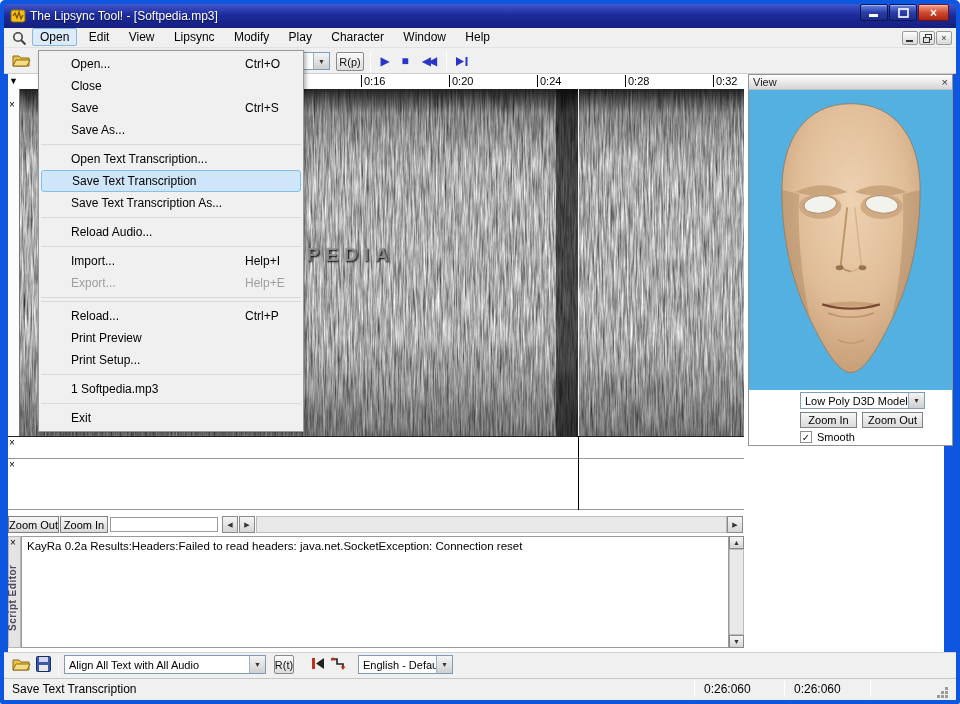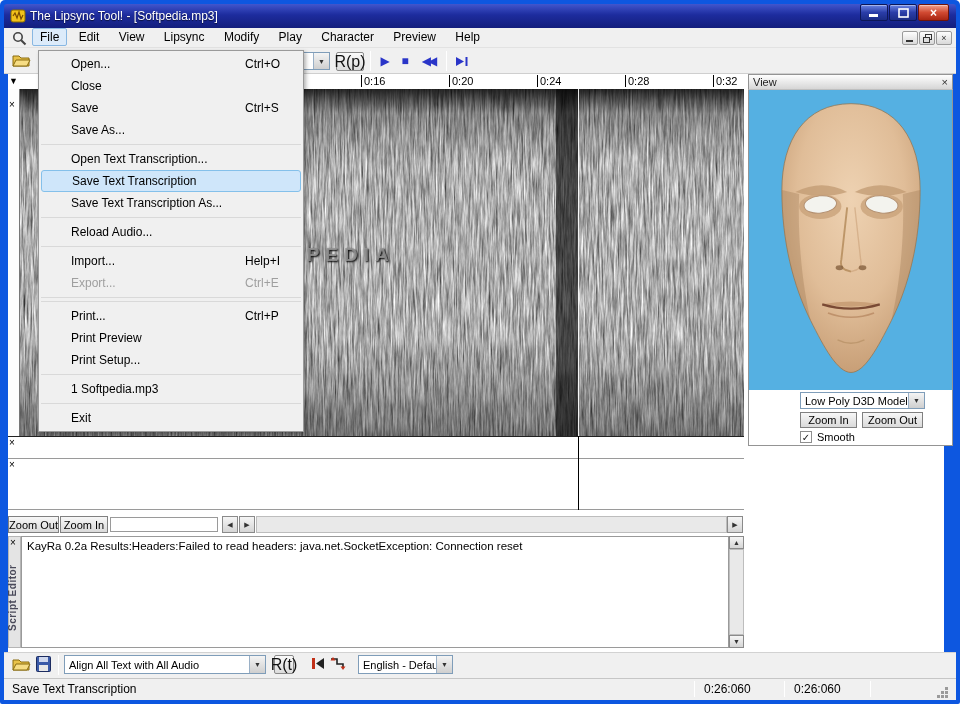--- a/index.html
+++ b/index.html
@@ -12,21 +12,21 @@
 .cap-btn{position:absolute;top:4px;height:17px;border-radius:2px;border:1px solid #0d1758;display:flex;align-items:center;justify-content:center;background:linear-gradient(180deg,#6b85e4,#2a3da8 50%,#1b2c86);box-shadow:inset 0 1px 0 rgba(255,255,255,.4)}
 .cap-close{background:linear-gradient(180deg,#f0a18e,#d14a32 50%,#a82512);border-color:#6e140a;color:#fff;font-weight:bold}
 
 .menubar{left:4px;top:28px;width:952px;height:20px;background:#f0f0f0;border-bottom:1px solid #e2e2e2}
 .mb-item{display:inline-block;padding:2px 8px;height:18px;color:#000;cursor:default}
 .mb-item.active{background:#dcebfa;border:1px solid #88b7e2;border-radius:2px;padding:1px 7px}
 .mdi-btn{position:absolute;top:31px;width:16px;height:14px;background:linear-gradient(180deg,#fdfdfd,#d9d9d9);border:1px solid #9a9a9a;border-radius:2px;display:flex;align-items:center;justify-content:center;font-size:9px;color:#333}
 
 .toolbar{left:4px;top:48px;width:952px;height:26px;background:#f0f0f0;border-bottom:1px solid #cfcfcf}
 .tb-sep{position:absolute;width:1px;background:#c8c8c8;border-right:1px solid #fff}
-.tool-btn{position:absolute;height:19px;background:linear-gradient(180deg,#fafafa,#dcdcdc);border:1px solid #8a8a8a;border-radius:2px;font-size:16px;display:flex;align-items:center;justify-content:center;color:#111}
+.tool-btn{position:absolute;height:19px;background:linear-gradient(180deg,#fafafa,#dcdcdc);border:1px solid #8a8a8a;border-radius:2px;font-size:11px;display:flex;align-items:center;justify-content:center;color:#111}
 .glyph-btn{position:absolute;font-size:12px;color:#2a35c8;display:flex;align-items:center;justify-content:center;height:20px}
 
 .combo{position:absolute;background:#fff;border:1px solid #7f9db9;display:flex;align-items:center;font-size:11px;color:#000;overflow:hidden}
 .combo .val{flex:1;padding:0 4px;white-space:nowrap;overflow:hidden}
 .combo .arrow{width:16px;height:100%;background:linear-gradient(180deg,#f4f4f4,#cfcfcf);border-left:1px solid #9ab0c6;display:flex;align-items:center;justify-content:center;font-size:7px;color:#333}
 
 .menu-panel{left:38px;top:50px;width:266px;background:#f0f0f0;border:1px solid #9a9a9a;box-shadow:2px 2px 4px rgba(0,0,0,.3);padding:2px 0;z-index:50;font-size:12px}
 .menu-row{position:relative;height:22px;line-height:22px;padding-left:32px;color:#000;white-space:nowrap}
 .menu-row .mshort{position:absolute;left:206px;top:0}
 .menu-row.hl{background:#cfe6fa;border:1px solid #84c0ea;border-radius:3px;margin:0 2px;height:22px;line-height:20px;padding-left:30px}
@@ -86,28 +86,28 @@
   <div class="cap-btn cap-close" style="left:918px;width:31px">
     <span style="font-size:12px">×</span>
   </div>
 
   <div class="abs menubar"></div>
   <svg class="abs" style="left:12px;top:31px;z-index:2" width="15" height="15">
     <circle cx="6" cy="6" r="4.2" fill="none" stroke="#444" stroke-width="1.6"></circle>
     <line x1="9.2" y1="9.2" x2="13.5" y2="13.5" stroke="#444" stroke-width="2"></line>
   </svg>
   <div class="abs" style="left:32px;top:28px;z-index:2">
-    <span class="mb-item active">File</span>
+    <span class="mb-item active">Open</span>
     <span class="mb-item">Edit</span>
     <span class="mb-item">View</span>
     <span class="mb-item">Lipsync</span>
     <span class="mb-item">Modify</span>
     <span class="mb-item">Play</span>
     <span class="mb-item">Character</span>
-    <span class="mb-item">Preview</span>
+    <span class="mb-item">Window</span>
     <span class="mb-item">Help</span>
   </div>
   <div class="mdi-btn" style="left:902px">
     <svg width="8" height="8">
         <rect x="0" y="6" width="7" height="2" fill="#333"></rect>
       </svg>
   </div>
   <div class="mdi-btn" style="left:919px">
     <svg width="9" height="9">
       <rect x="2.5" y="0.5" width="6" height="5" fill="none" stroke="#333"></rect>
@@ -311,24 +311,24 @@
     <div class="menu-row"><span>Save</span><span class="mshort">Ctrl+S</span></div>
     <div class="menu-row"><span>Save As...</span></div>
     <div class="menu-sep"></div>
     <div class="menu-row"><span>Open Text Transcription...</span></div>
     <div class="menu-row hl"><span>Save Text Transcription</span></div>
     <div class="menu-row"><span>Save Text Transcription As...</span></div>
     <div class="menu-sep"></div>
     <div class="menu-row"><span>Reload Audio...</span></div>
     <div class="menu-sep"></div>
     <div class="menu-row"><span>Import...</span><span class="mshort">Help+I</span></div>
-    <div class="menu-row dis"><span>Export...</span><span class="mshort">Ctrl+E</span></div>
-    <div class="menu-sep"></div>
-    <div class="menu-sep"></div>
-    <div class="menu-row"><span>Print...</span><span class="mshort">Ctrl+P</span></div>
+    <div class="menu-row dis"><span>Export...</span><span class="mshort">Help+E</span></div>
+    <div class="menu-sep"></div>
+    <div class="menu-sep"></div>
+    <div class="menu-row"><span>Reload...</span><span class="mshort">Ctrl+P</span></div>
     <div class="menu-row"><span>Print Preview</span></div>
     <div class="menu-row"><span>Print Setup...</span></div>
     <div class="menu-sep"></div>
     <div class="menu-row"><span>1 Softpedia.mp3</span></div>
     <div class="menu-sep"></div>
     <div class="menu-row"><span>Exit</span></div>
   </div>
 
 </div>
 

